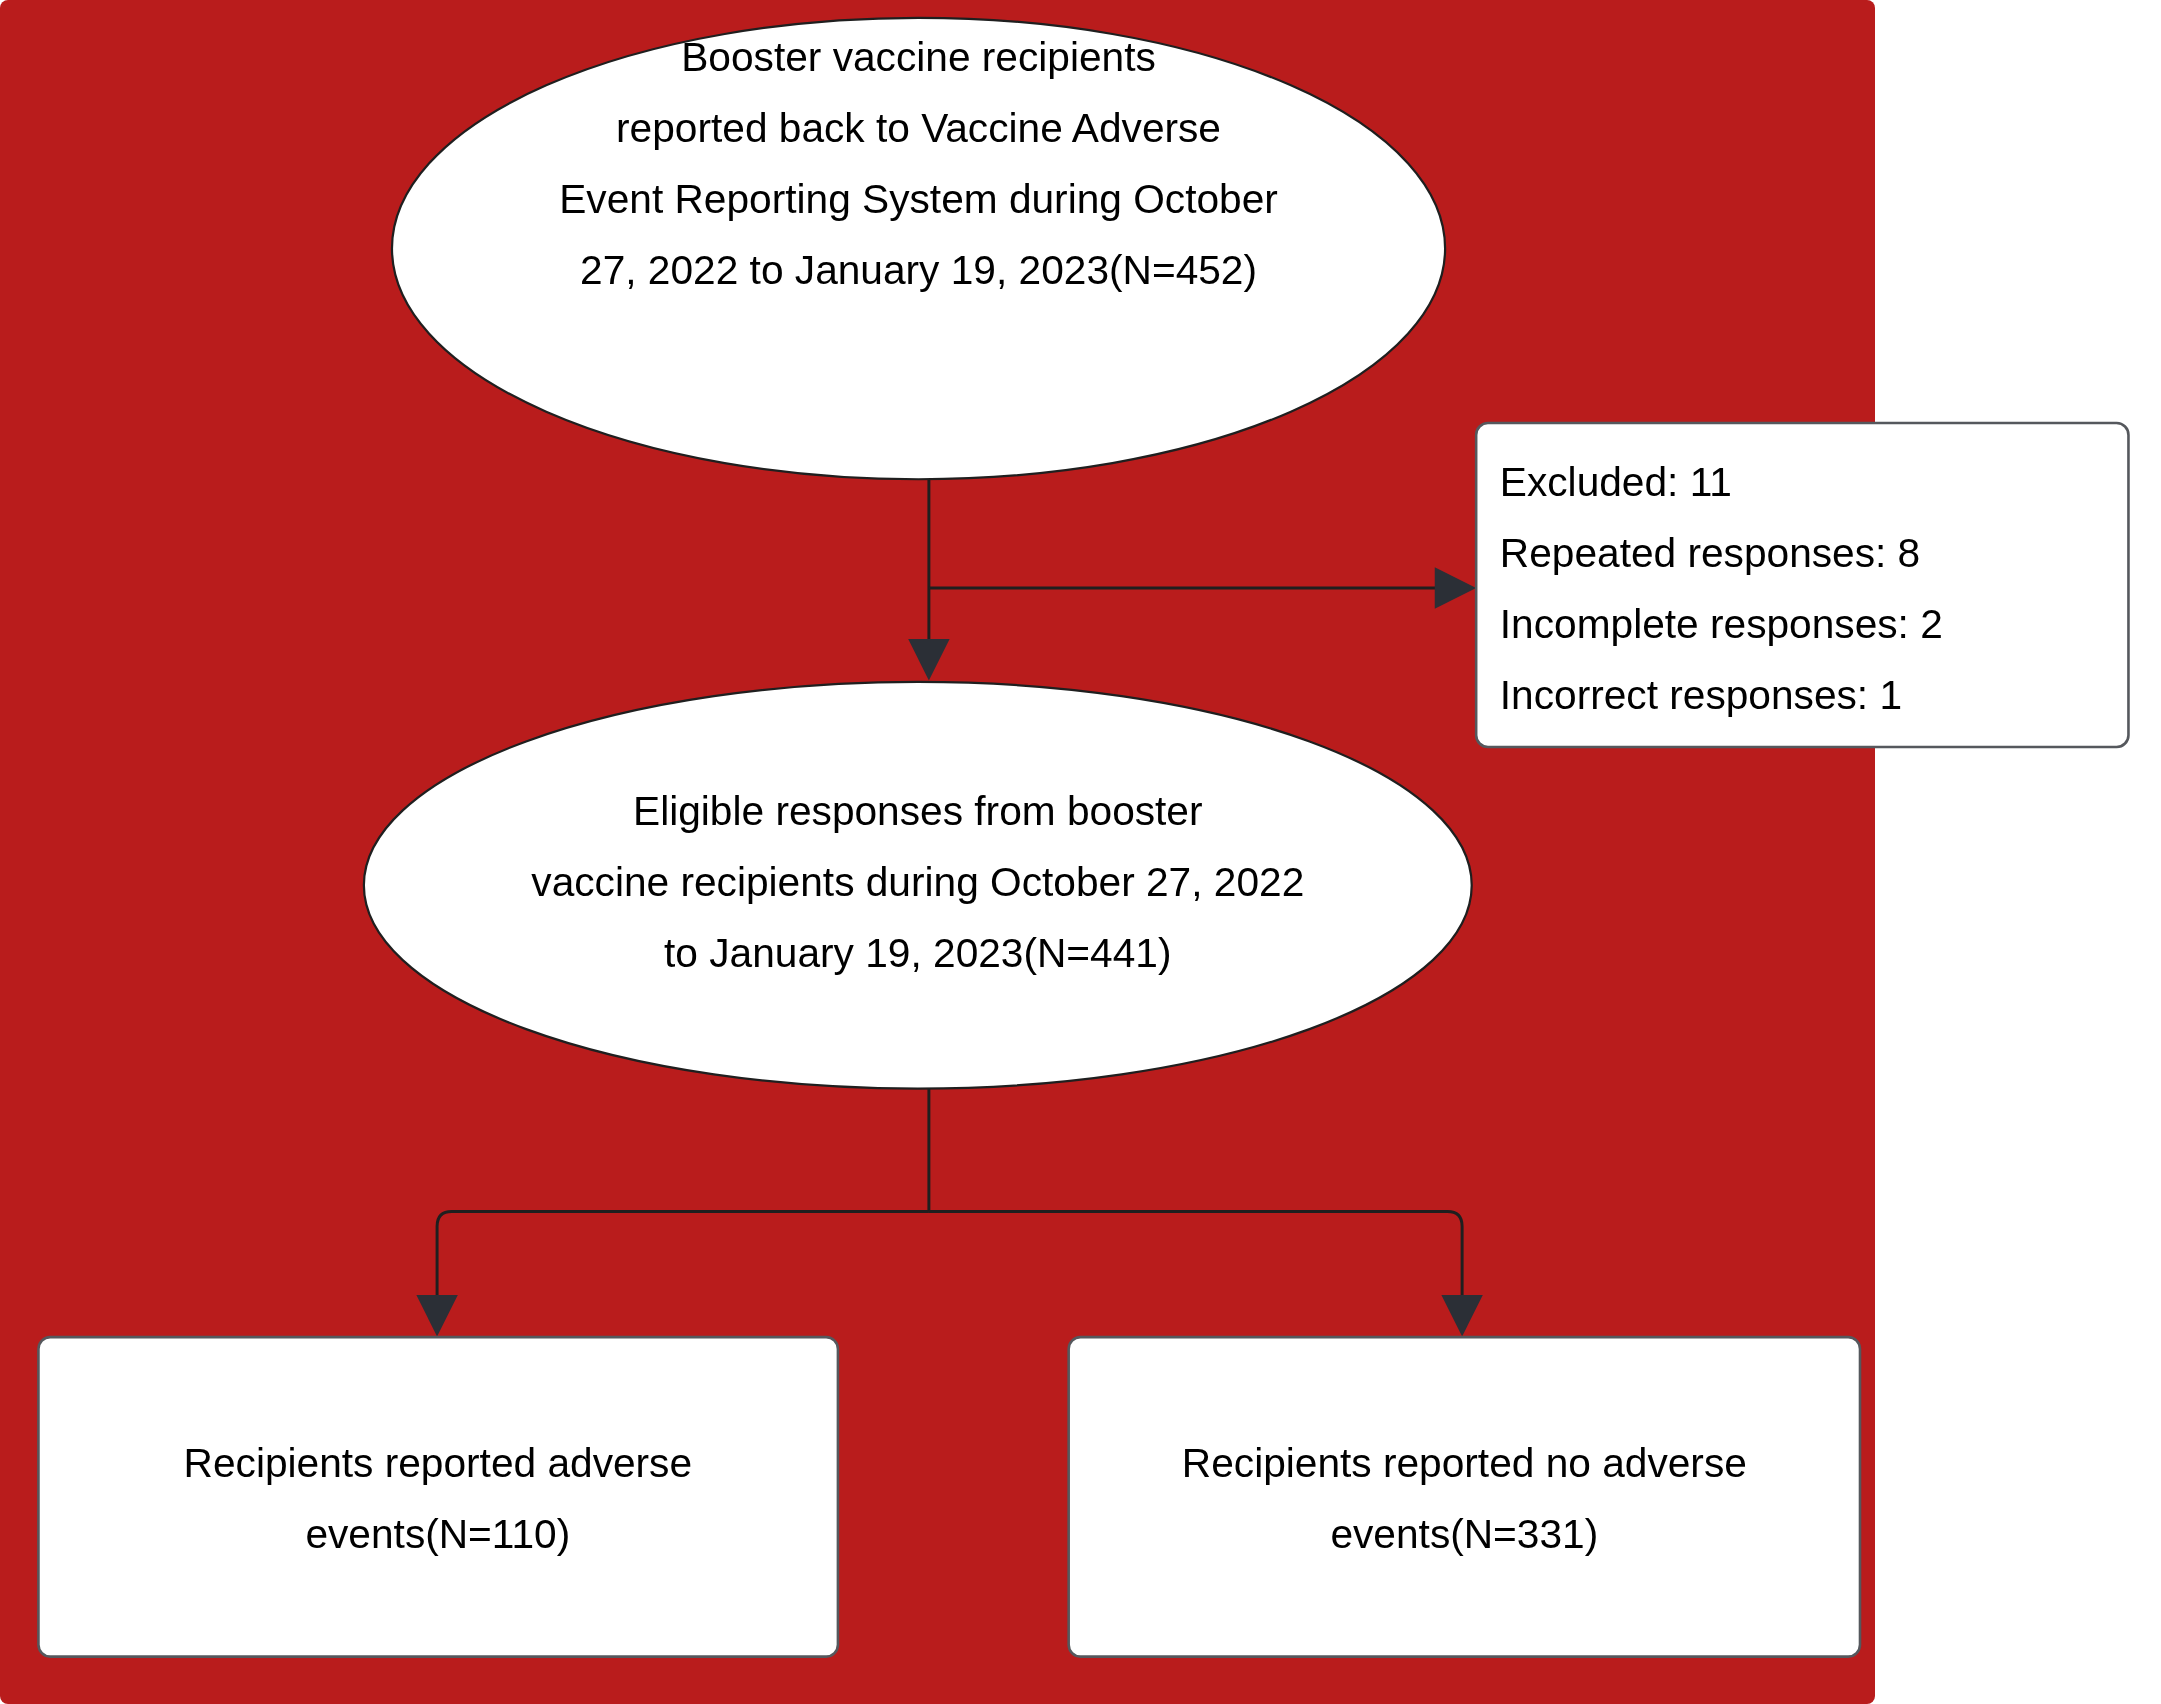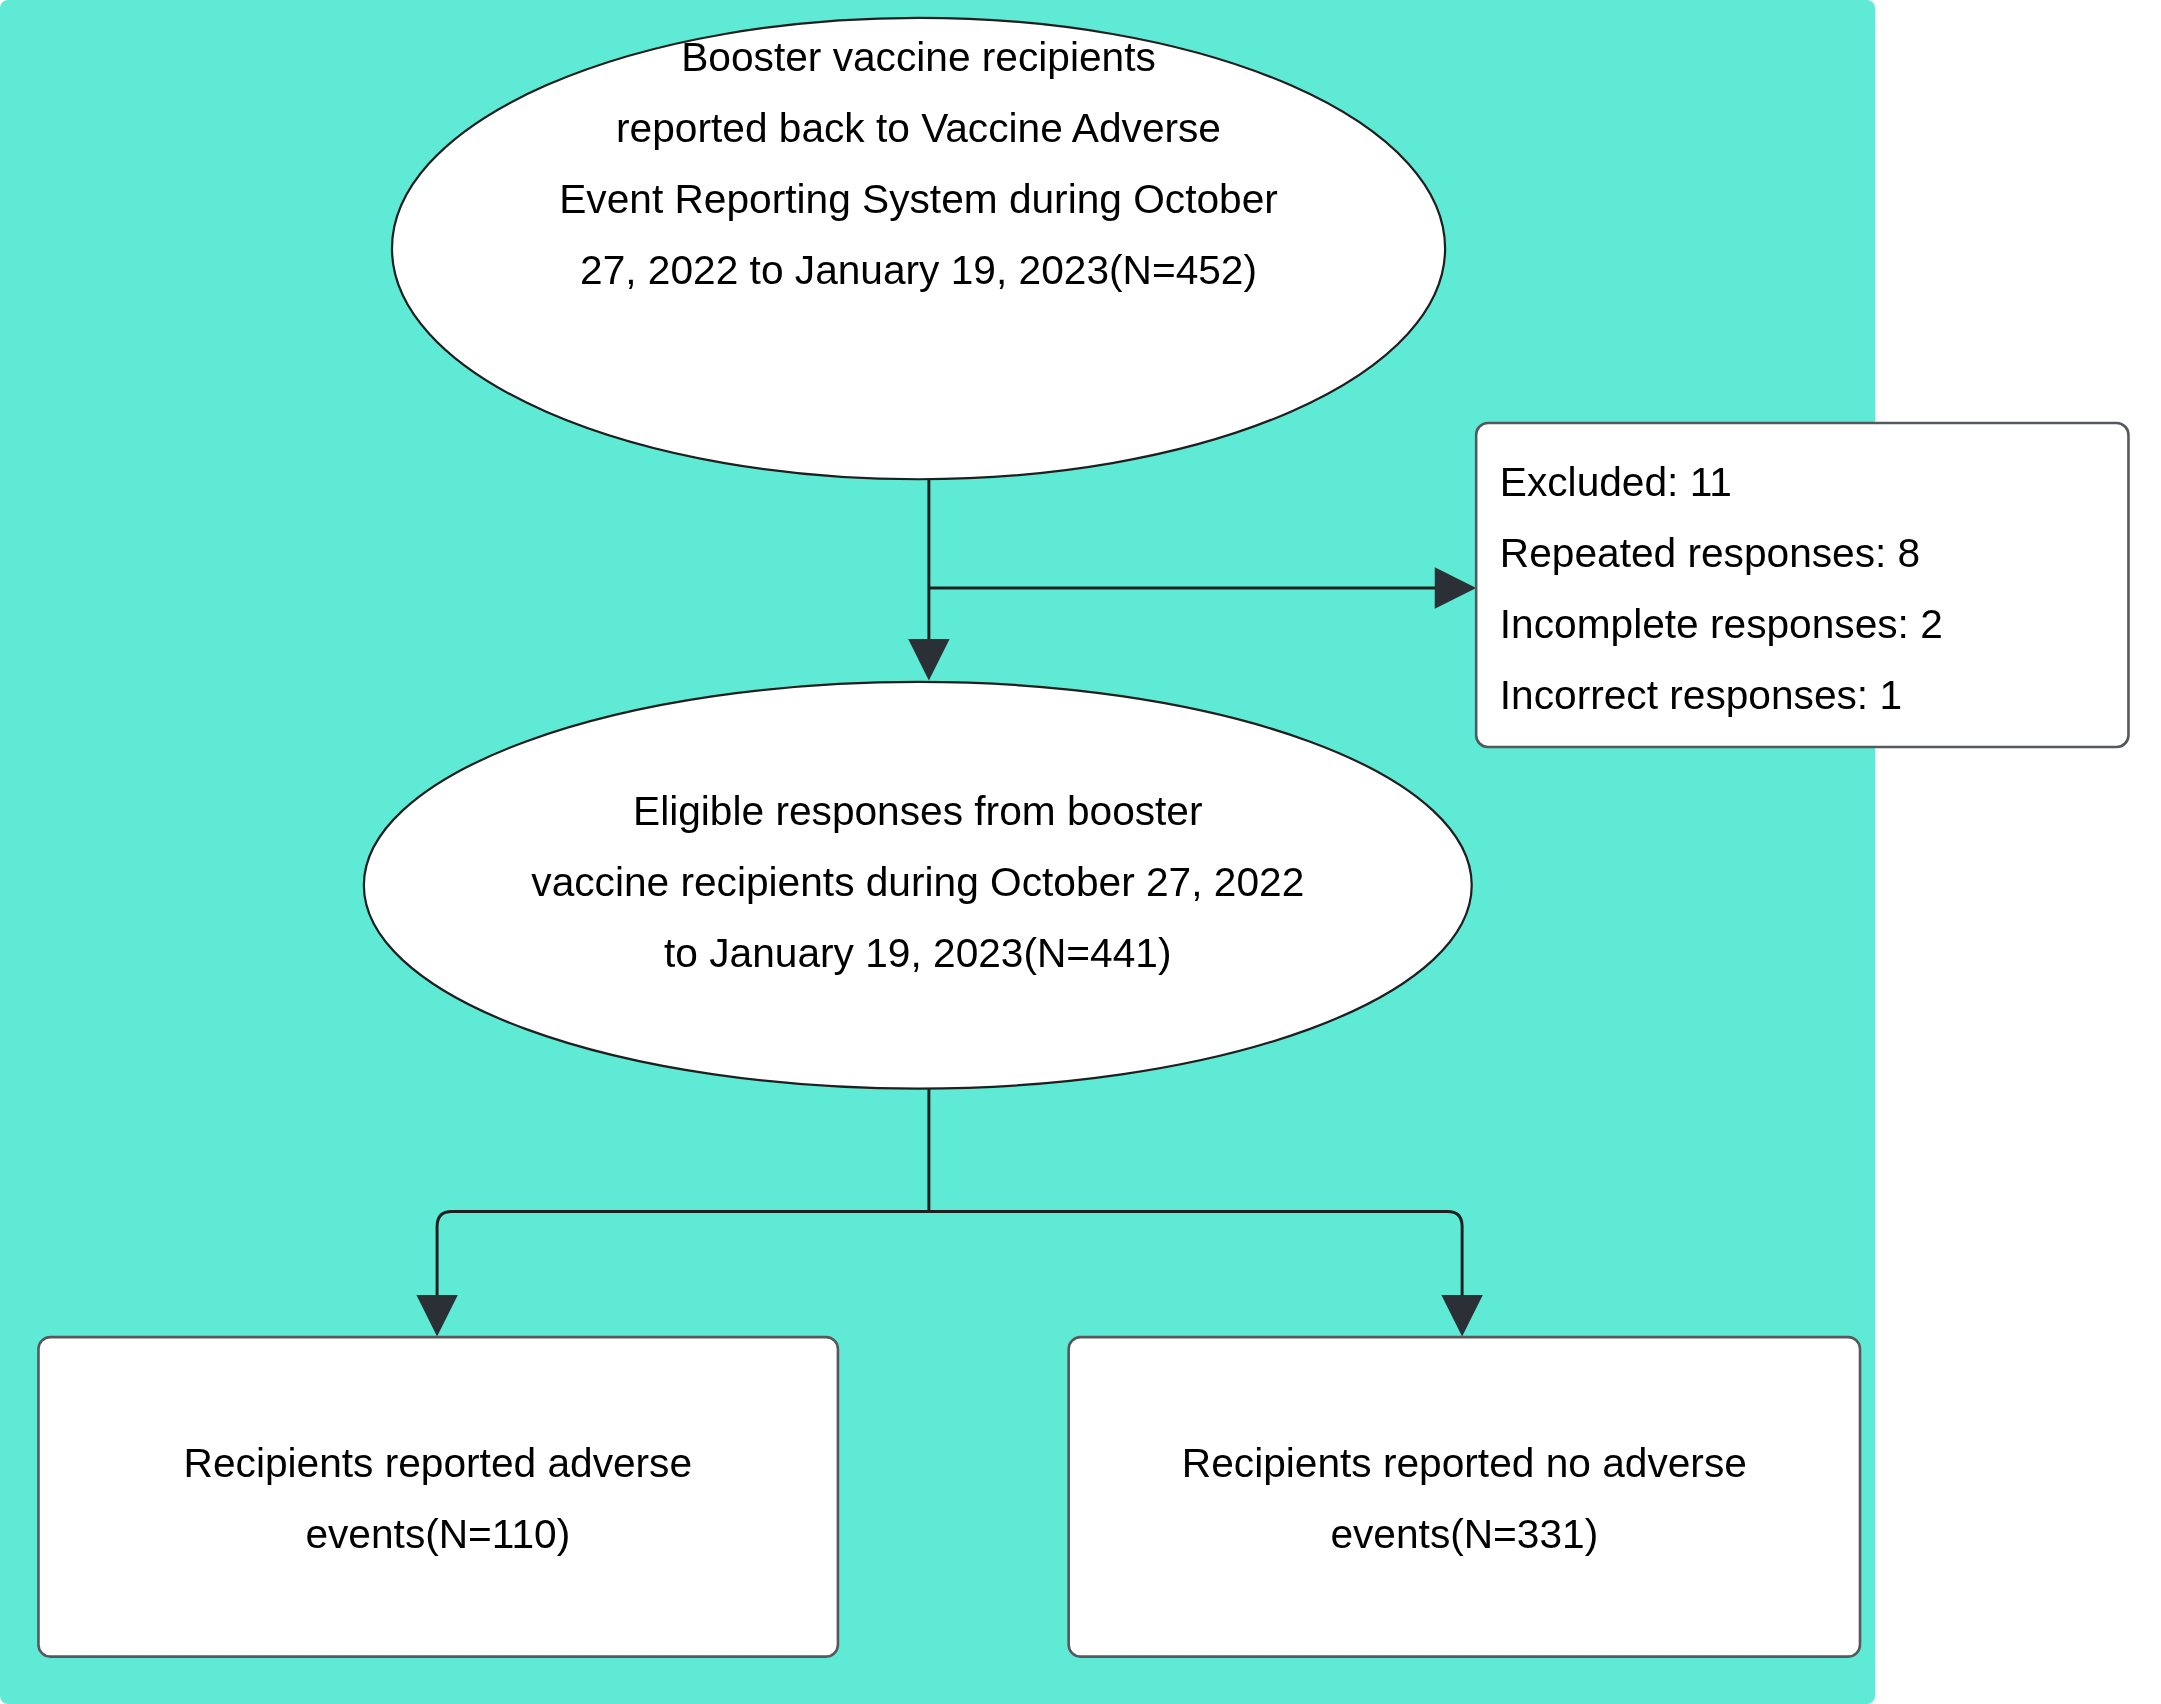--- a/index.html
+++ b/index.html
@@ -10,21 +10,21 @@
   body {
     width: 2161px;
     height: 1704px;
     overflow: hidden;
     font-family: "Liberation Sans", sans-serif;
   }
   #flowchart-root {
     position: relative;
     width: 1875px;
     height: 1704px;
-    background: #5eead4;
+    background: #b91c1c;
     border-radius: 8px;
   }
   svg.flow-canvas {
     position: absolute;
     top: 0;
     left: 0;
     width: 2161px;
     height: 1704px;
   }
   .node-shape {

